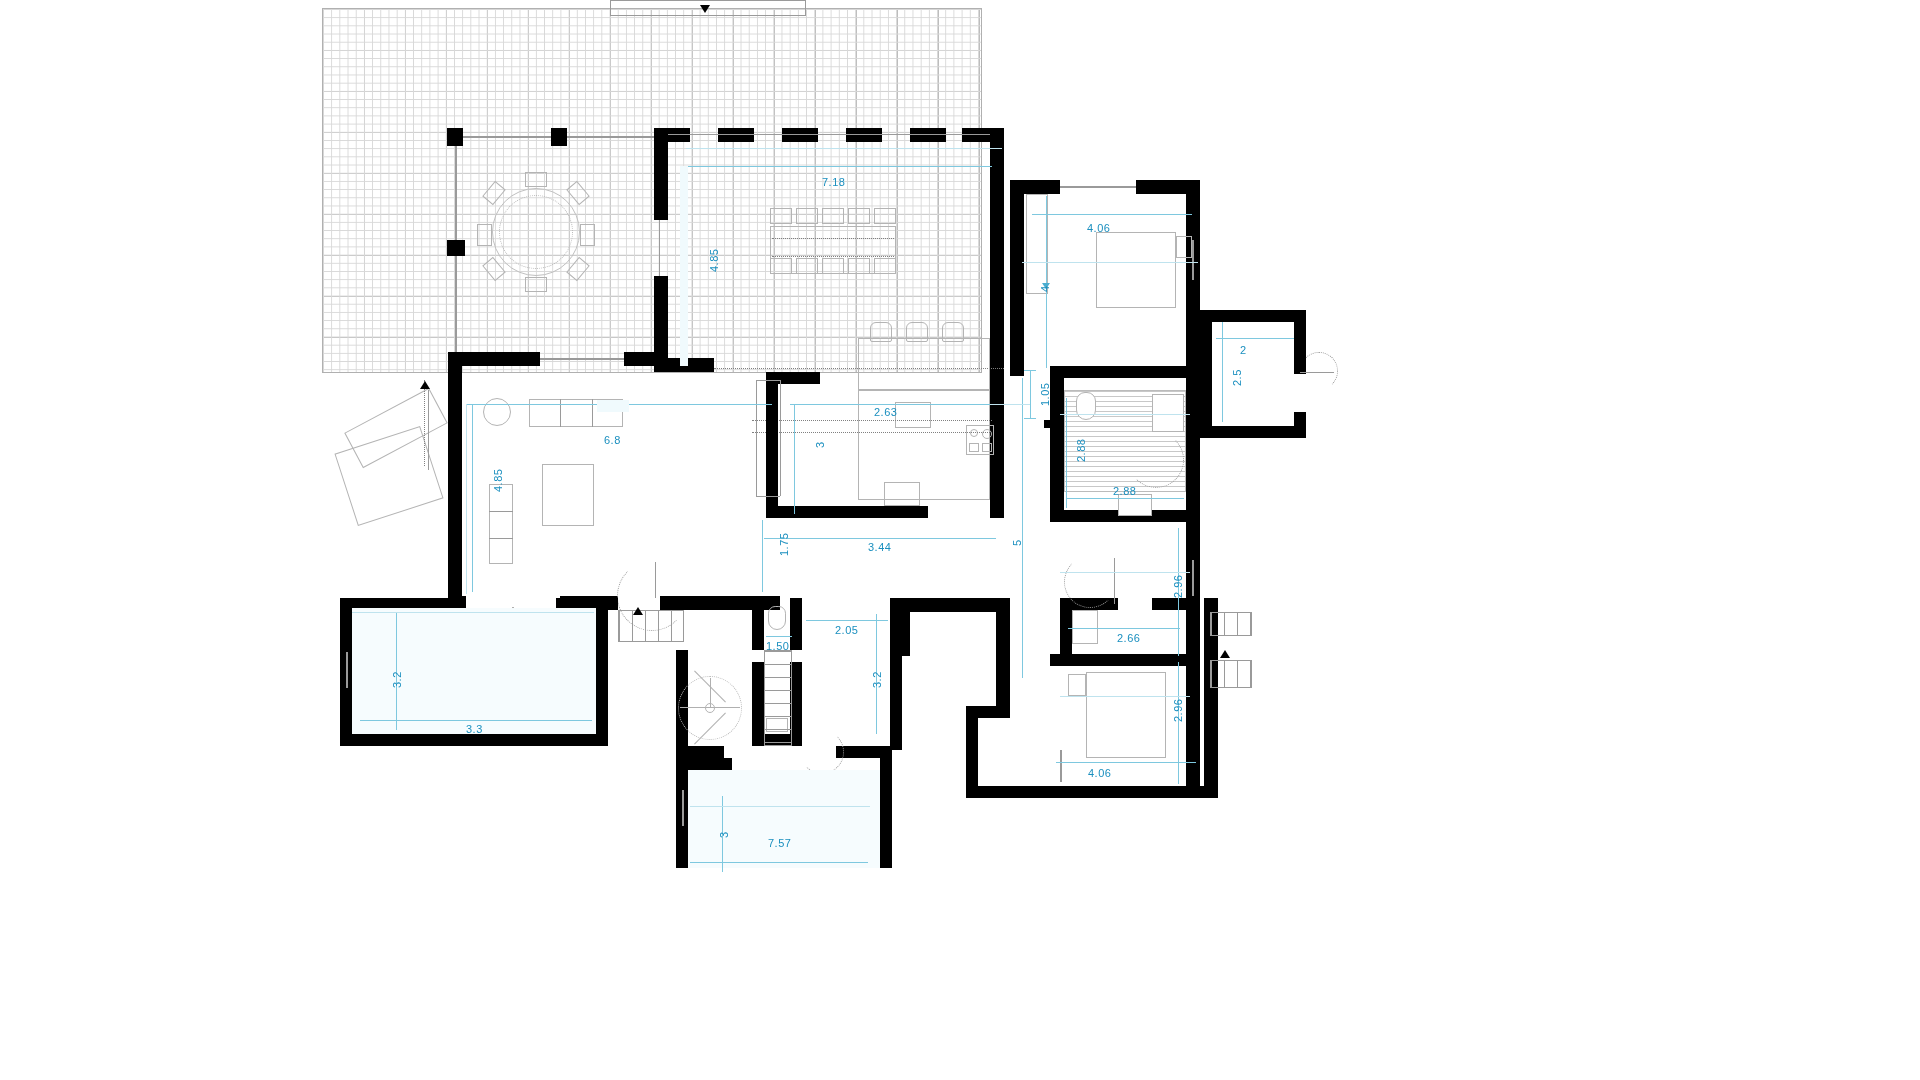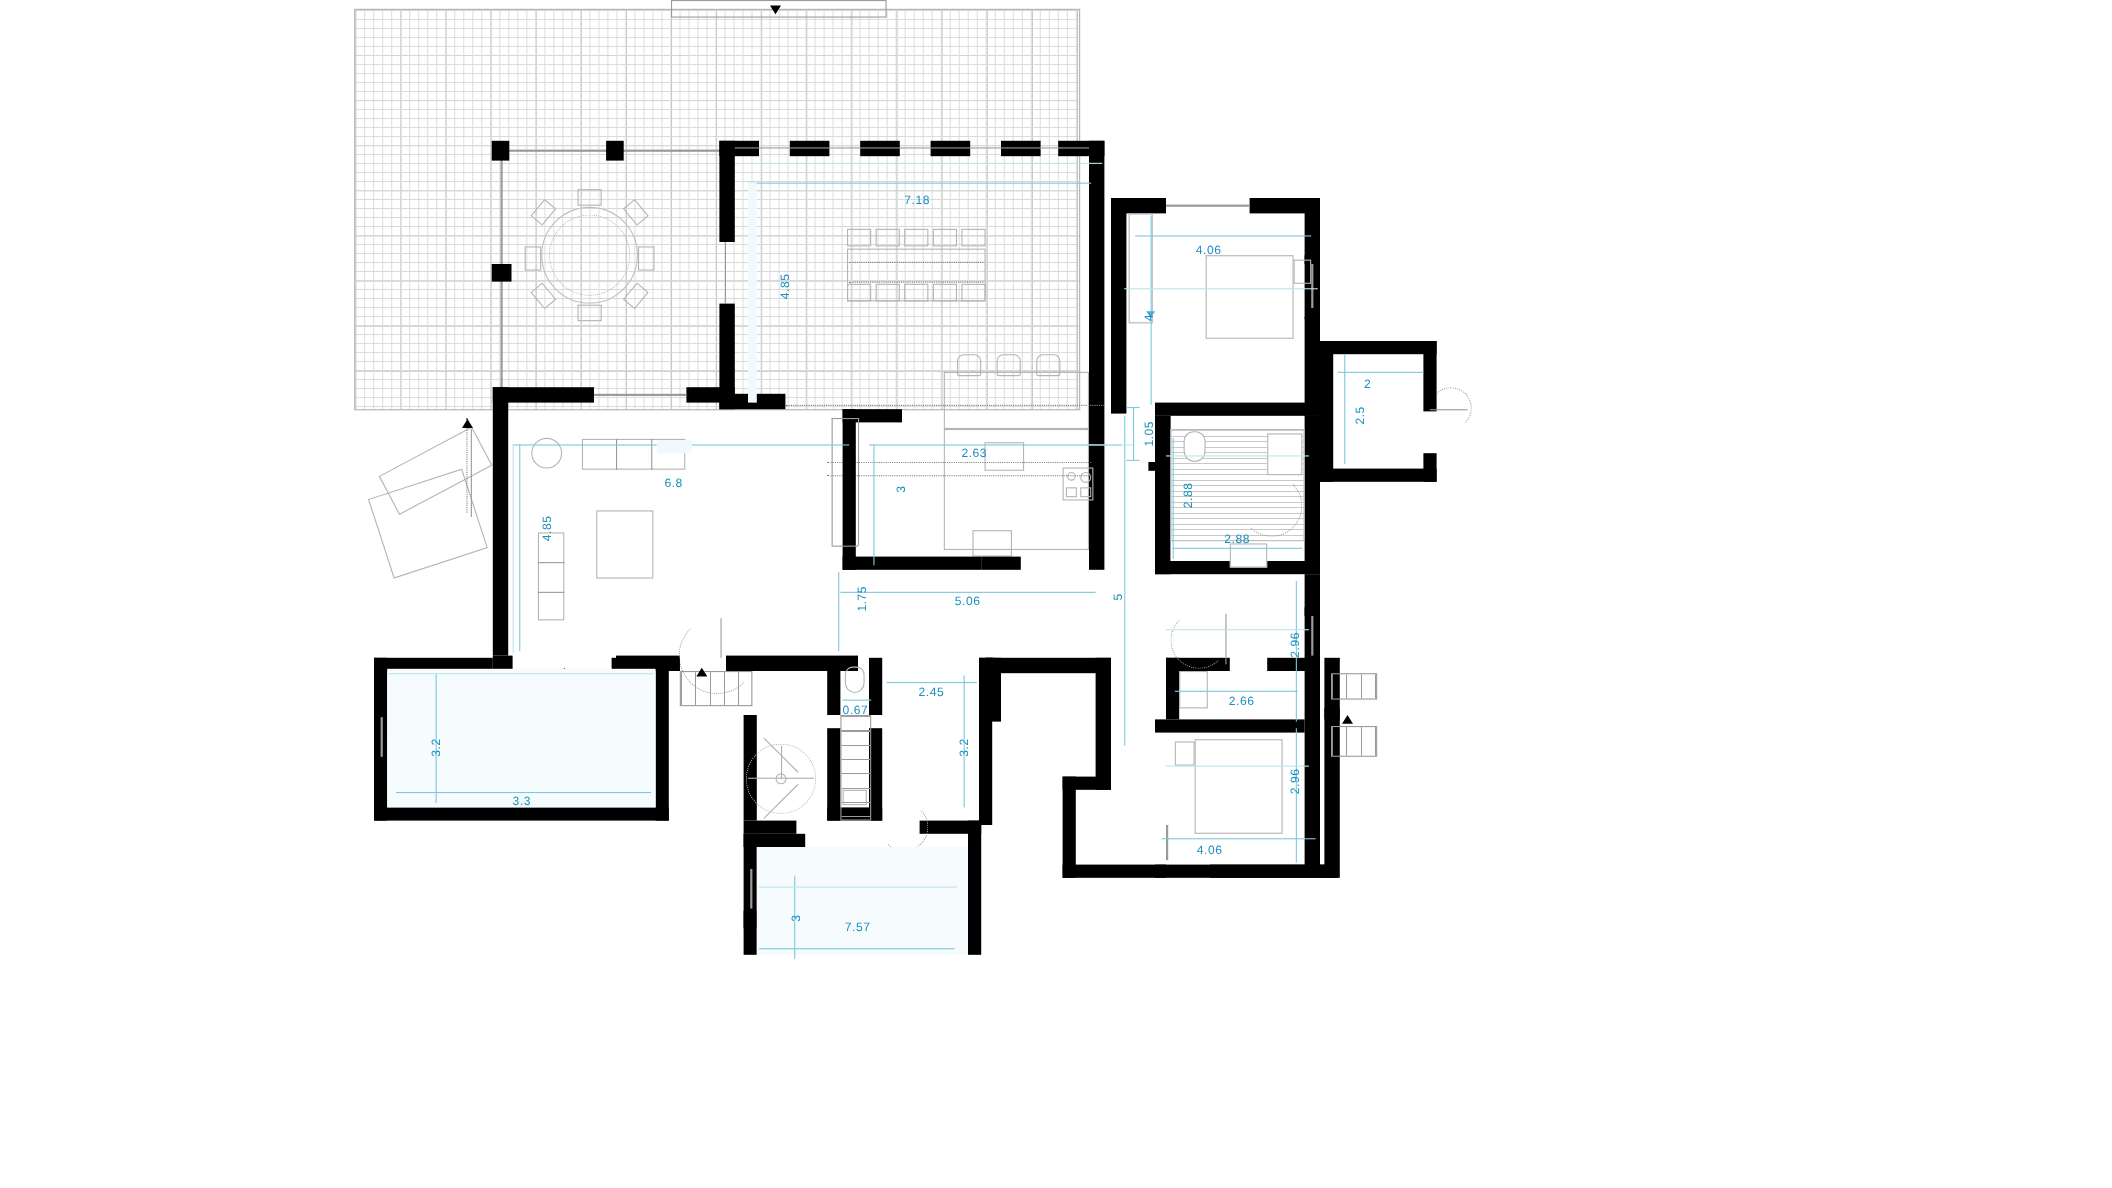--- a/index.html
+++ b/index.html
@@ -449,26 +449,26 @@
   <div class="dimtext" style="left:1240px; top:344px;">2</div>
   <div class="dimtext vert" style="left:1231px; top:386px;">2.5</div>
   <div class="dimtext vert" style="left:1039px; top:406px;">1.05</div>
   <div class="dimtext" style="left:604px; top:407px;margin-top:27px;">6.8</div>
   <div class="dimtext" style="left:874px; top:406px;">2.63</div>
   <div class="dimtext vert" style="left:814px; top:448px;">3</div>
   <div class="dimtext vert" style="left:1075px; top:462px;">2.88</div>
   <div class="dimtext" style="left:1113px; top:485px;">2.88</div>
   <div class="dimtext vert" style="left:492px; top:492px;">4.85</div>
   <div class="dimtext vert" style="left:1011px; top:546px;">5</div>
-  <div class="dimtext" style="left:868px; top:541px;">5.06</div>
+  <div class="dimtext" style="left:868px; top:541px;">3.44</div>
   <div class="dimtext vert" style="left:778px; top:556px;">1.75</div>
   <div class="dimtext vert" style="left:1172px; top:598px;">2.96</div>
-  <div class="dimtext" style="left:835px; top:624px;">2.45</div>
+  <div class="dimtext" style="left:835px; top:624px;">2.05</div>
   <div class="dimtext" style="left:1117px; top:632px;">2.66</div>
-  <div class="dimtext" style="left:766px; top:640px;">0.67</div>
+  <div class="dimtext" style="left:766px; top:640px;">1.50</div>
   <div class="dimtext vert" style="left:391px; top:688px;">3.2</div>
   <div class="dimtext vert" style="left:871px; top:688px;">3.2</div>
   <div class="dimtext vert" style="left:1172px; top:722px;">2.96</div>
   <div class="dimtext" style="left:466px; top:723px;">3.3</div>
   <div class="dimtext" style="left:1088px; top:767px;">4.06</div>
   <div class="dimtext vert" style="left:718px; top:838px;">3</div>
   <div class="dimtext" style="left:768px; top:837px;">7.57</div>
 
 </div>
 

